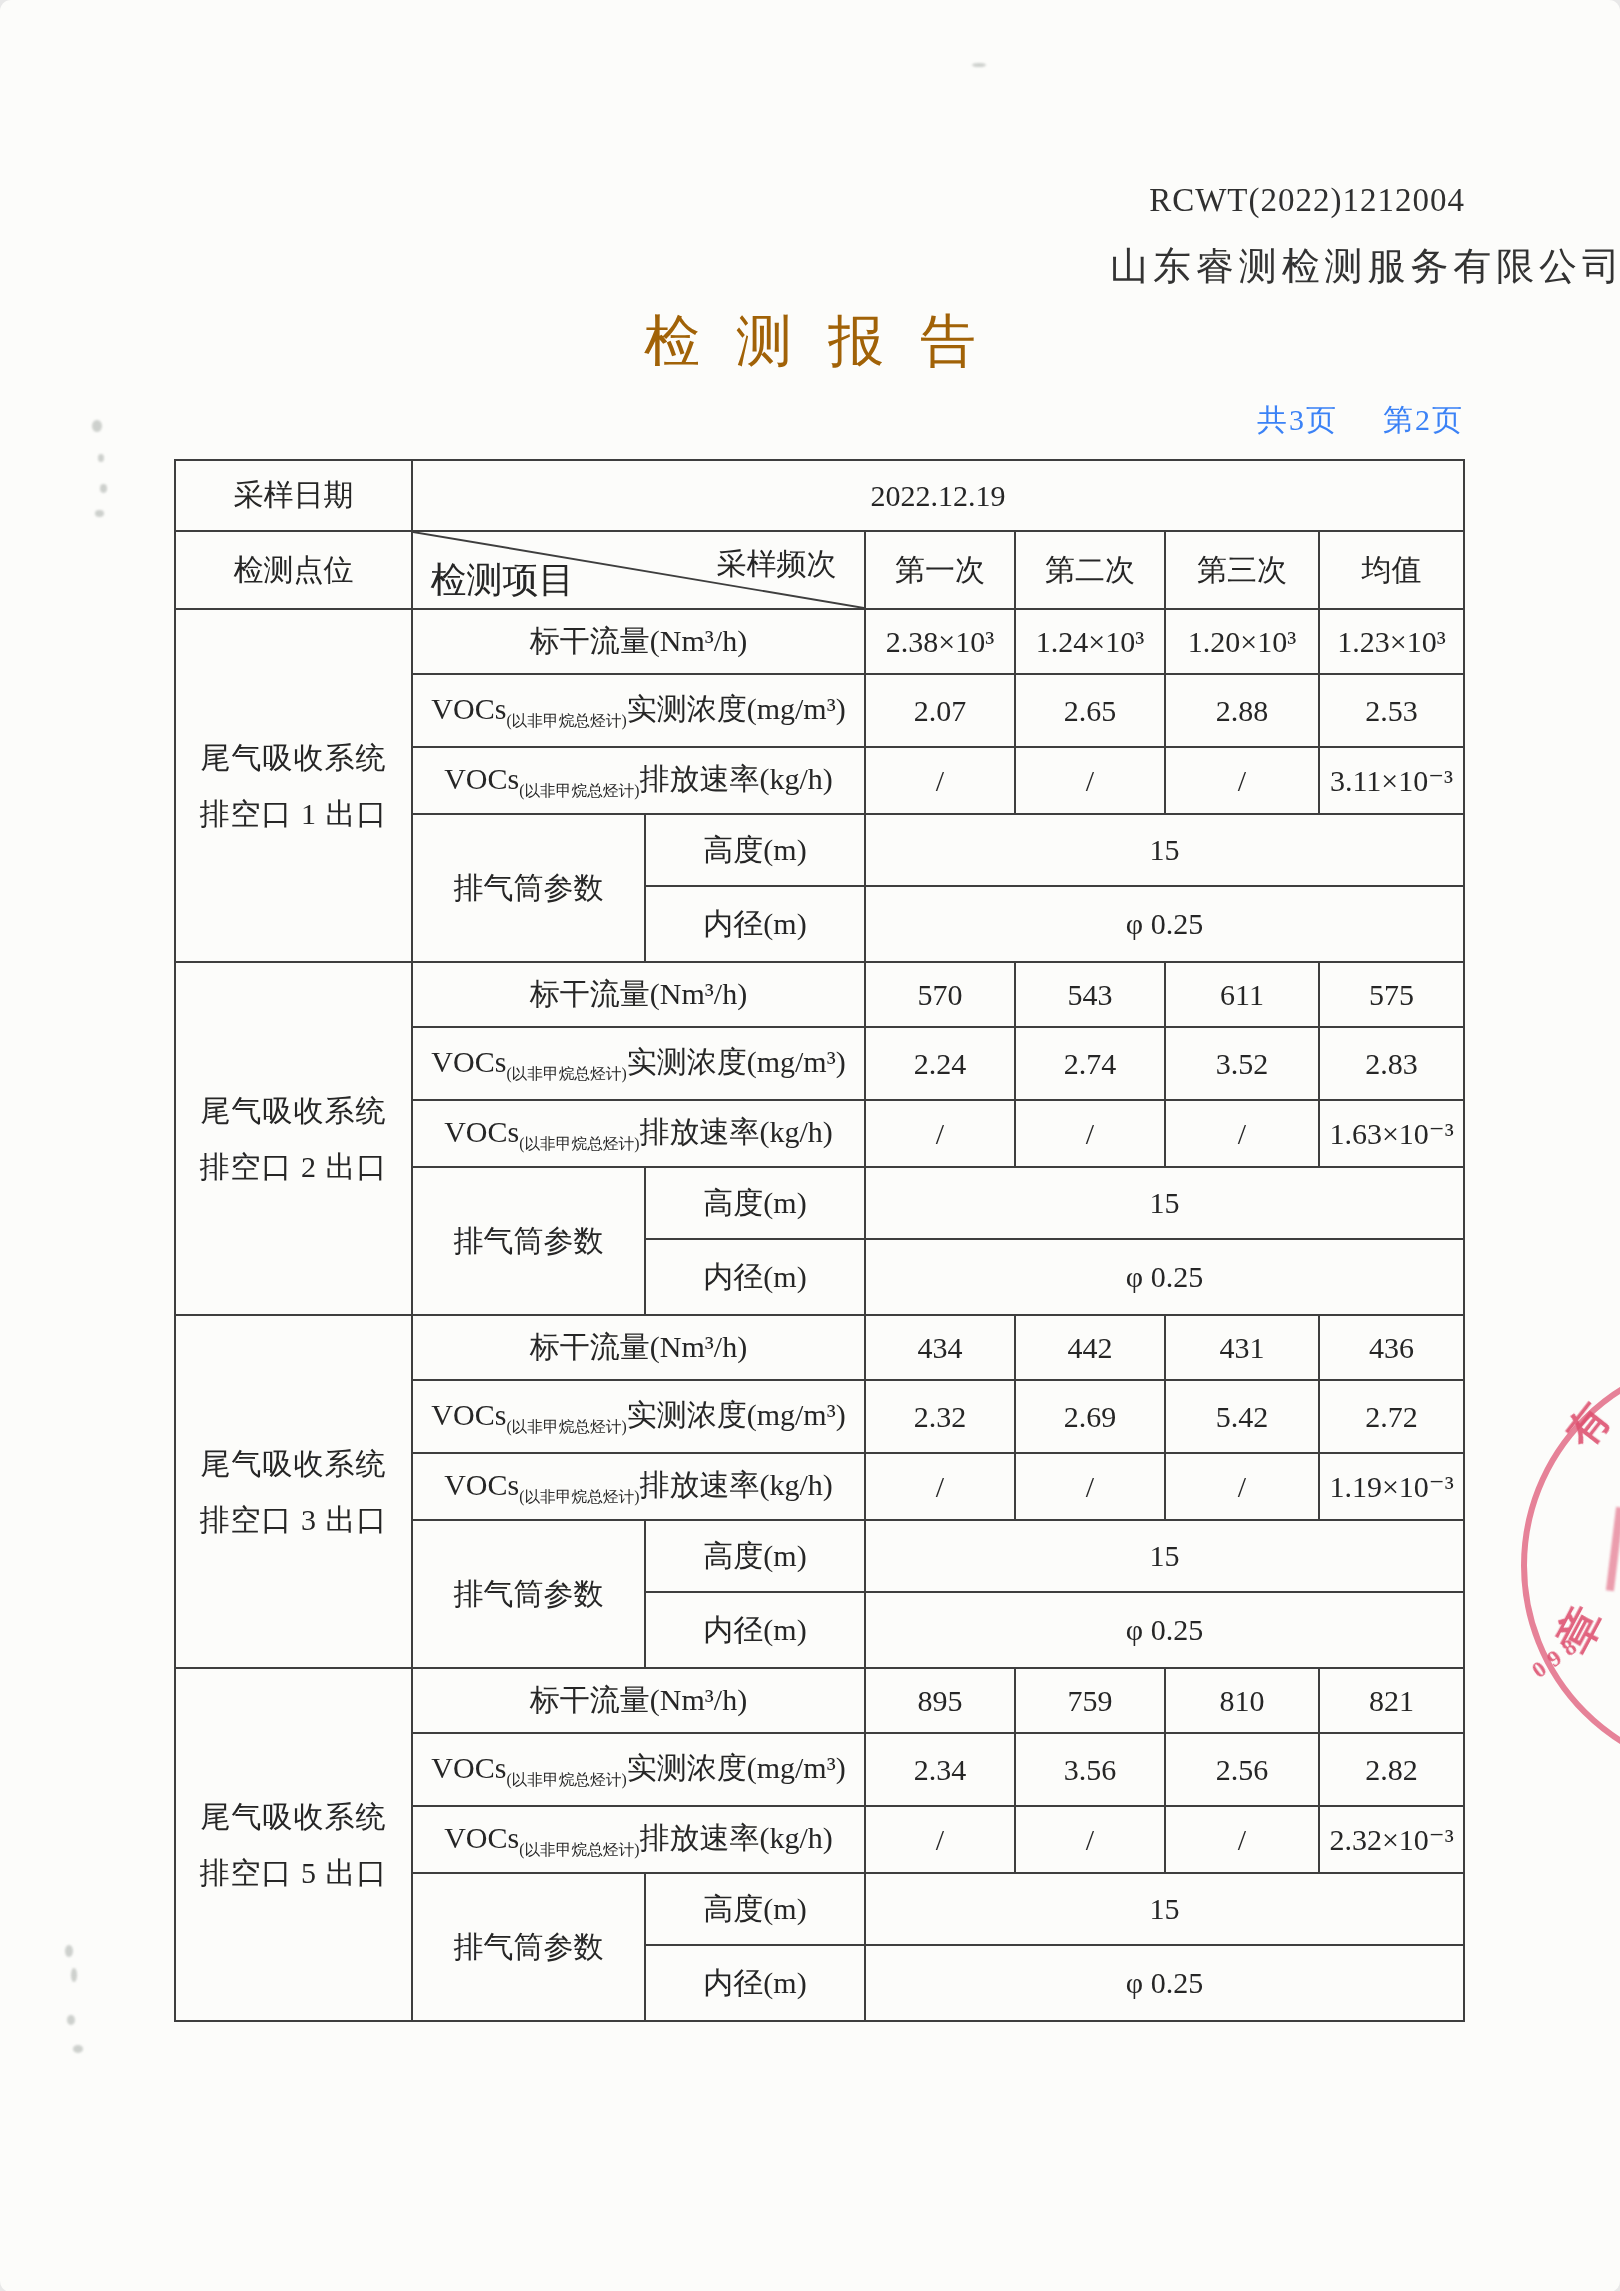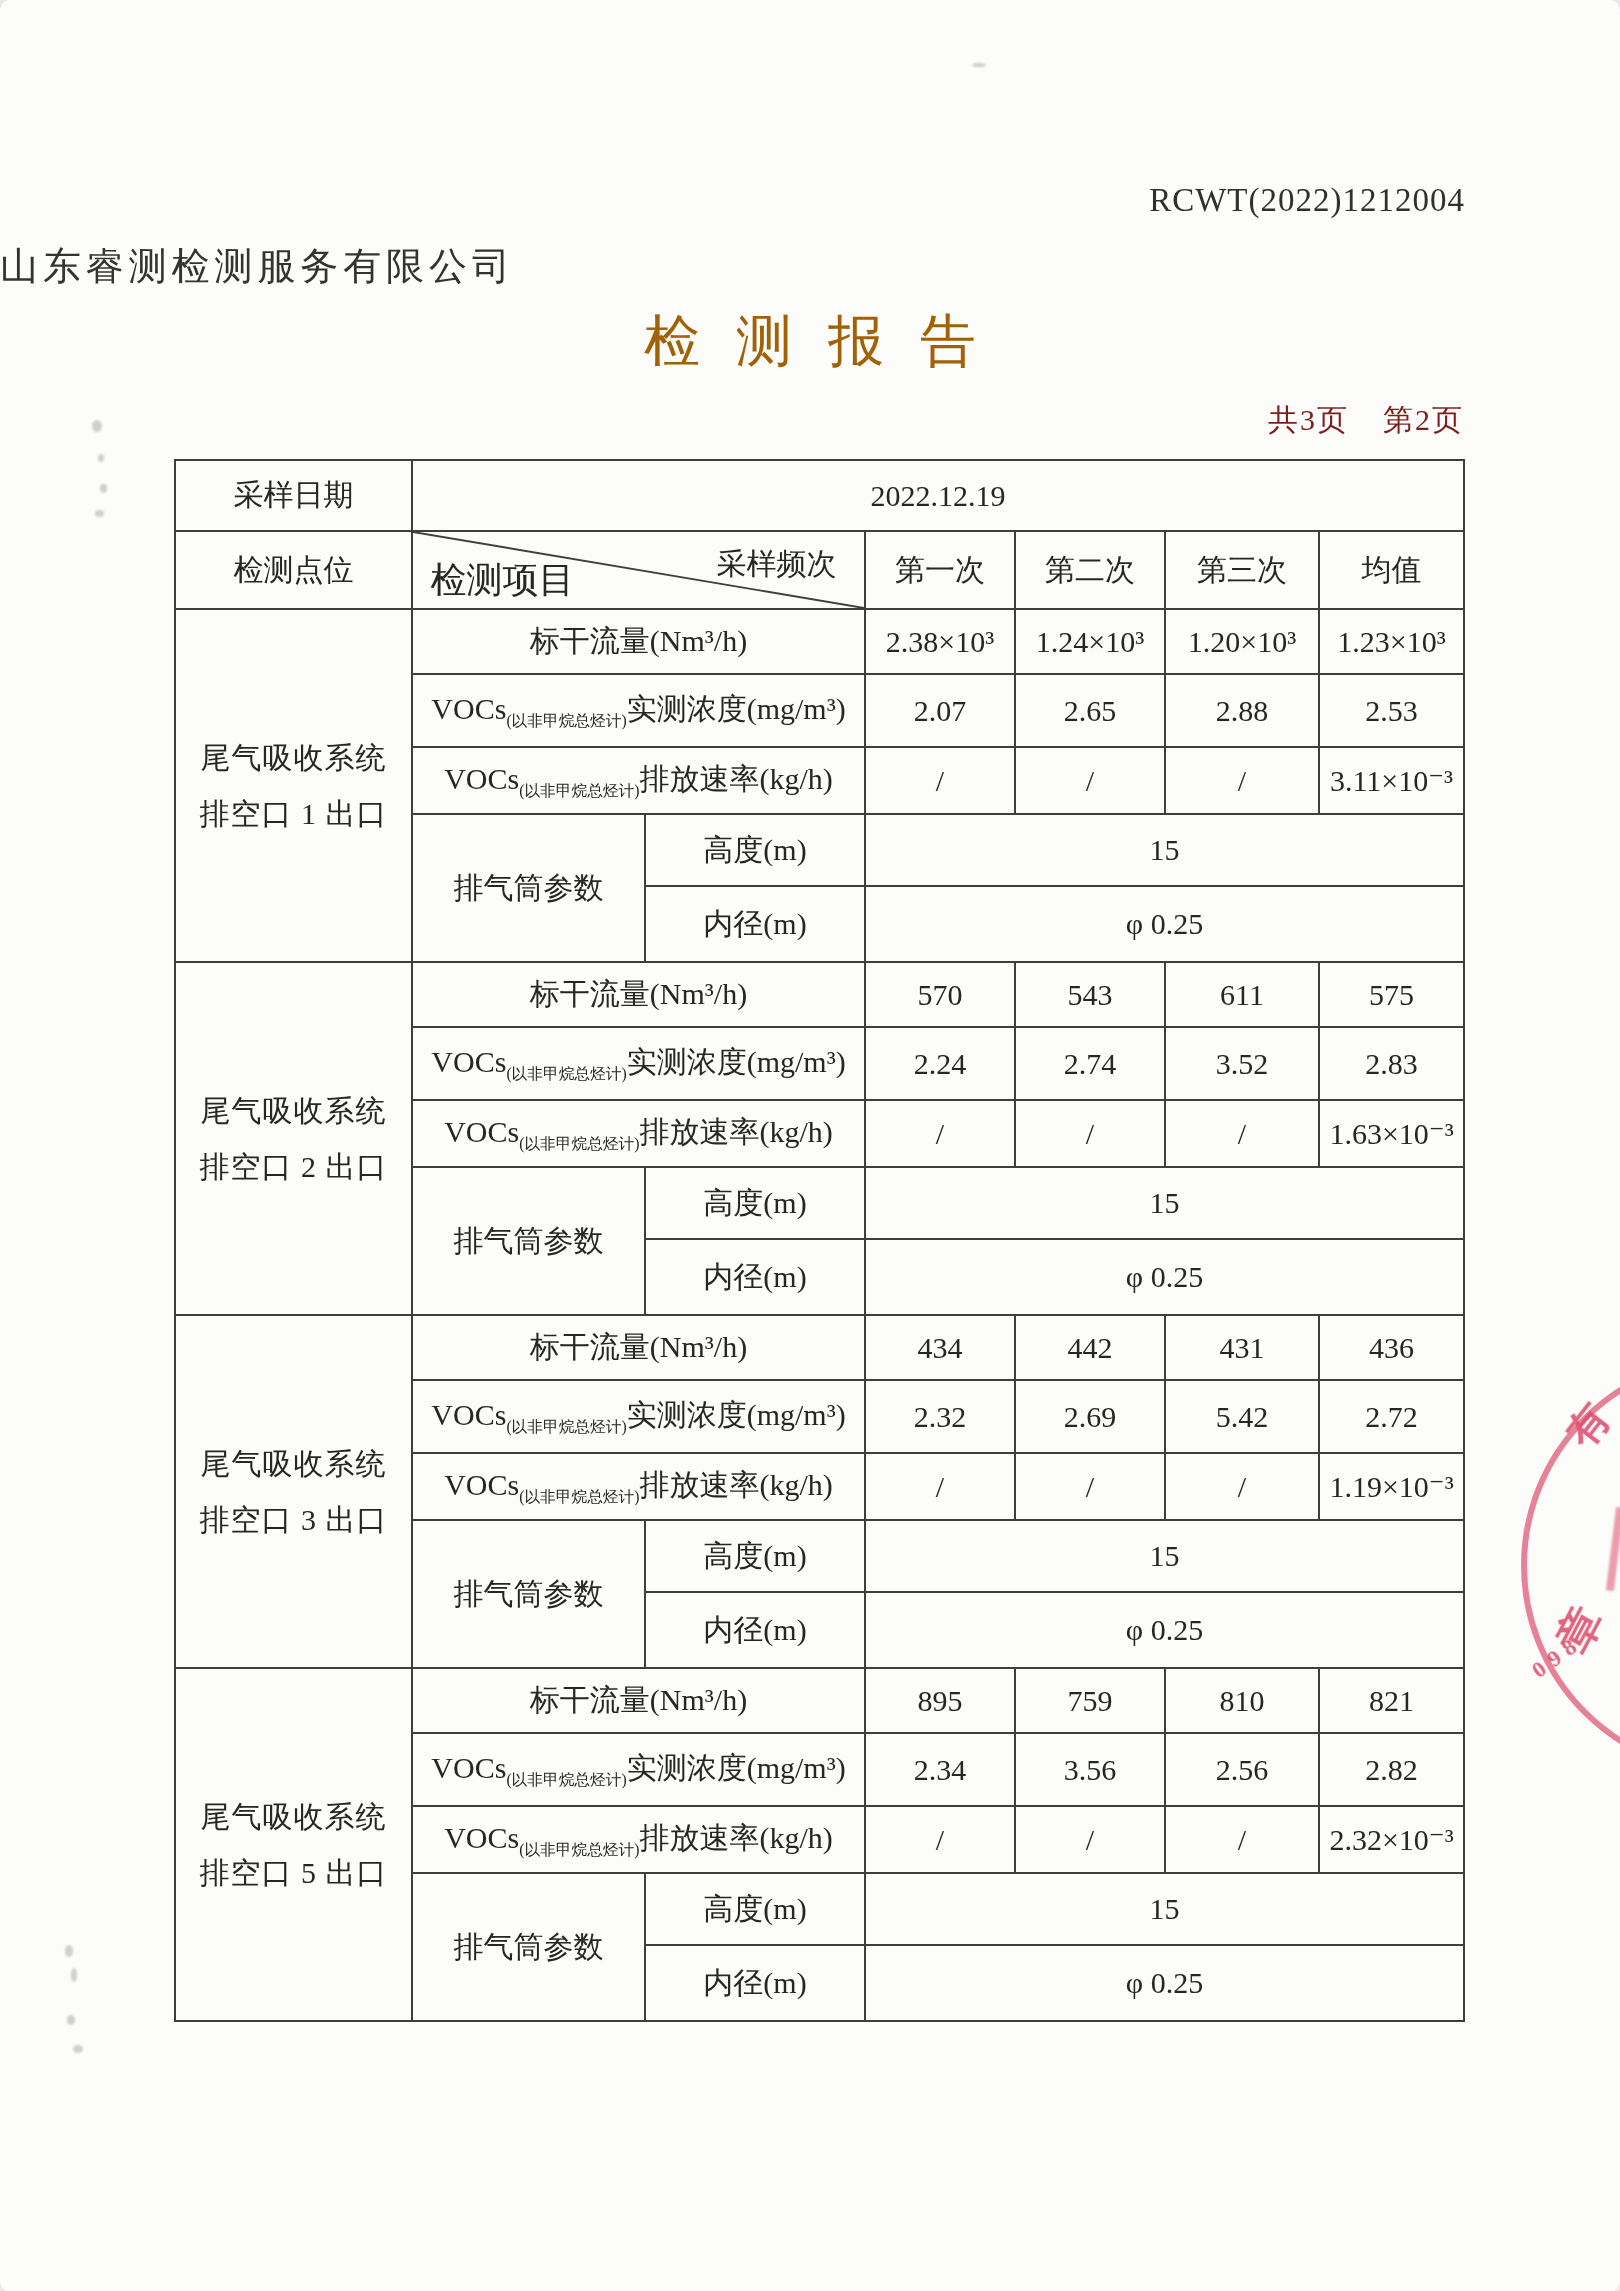--- a/index.html
+++ b/index.html
@@ -10,38 +10,38 @@
     font-family:"Liberation Serif","DejaVu Serif",serif;
     color:#2b2b2b;
     border-radius:11px;
   }
   .report-no {
     position:absolute; top:182px; right:155px;
     font-size:33px; letter-spacing:1px; color:#303030;
   }
   .company {
     position:absolute; top:241px; left:0; width:100%;
-    display:flex; justify-content:flex-start;
+    display:flex; justify-content:flex-end;
   }
   .company span { font-size:38px; letter-spacing:4.9px; margin-right:-4.9px; color:#333; }
   .title {
     position:absolute; top:304px; left:0; width:100%;
     display:flex; justify-content:center;
   }
   .title span {
     font-family:"Liberation Sans","DejaVu Sans",sans-serif;
     font-weight:400; font-size:56px; letter-spacing:36px; margin-right:-36px; color:#a16207;
   }
   .caption {
     position:absolute; top:402px; left:623px;
     font-size:30px; display:flex; gap:29px; letter-spacing:2px; color:#2d2d2d;
   }
   .pagination {
     position:absolute; top:400px; right:156px;
-    font-size:30px; display:flex; gap:34px; letter-spacing:2px; color:#7f1d1d;justify-content:center;
+    font-size:30px; display:flex; gap:45px; letter-spacing:2px; color:#3b82f6;justify-content:center;
   }
   table.results {
     position:absolute; top:459px; left:174px; width:1289px;
     border-collapse:collapse; table-layout:fixed;
     border:2.9px solid #383838;
     padding-left:24px;
   }
   table.results td {
     border:2px solid #3e3e3e; text-align:center; vertical-align:middle;
     font-size:30px; padding:0; overflow:hidden; color:#262626;

